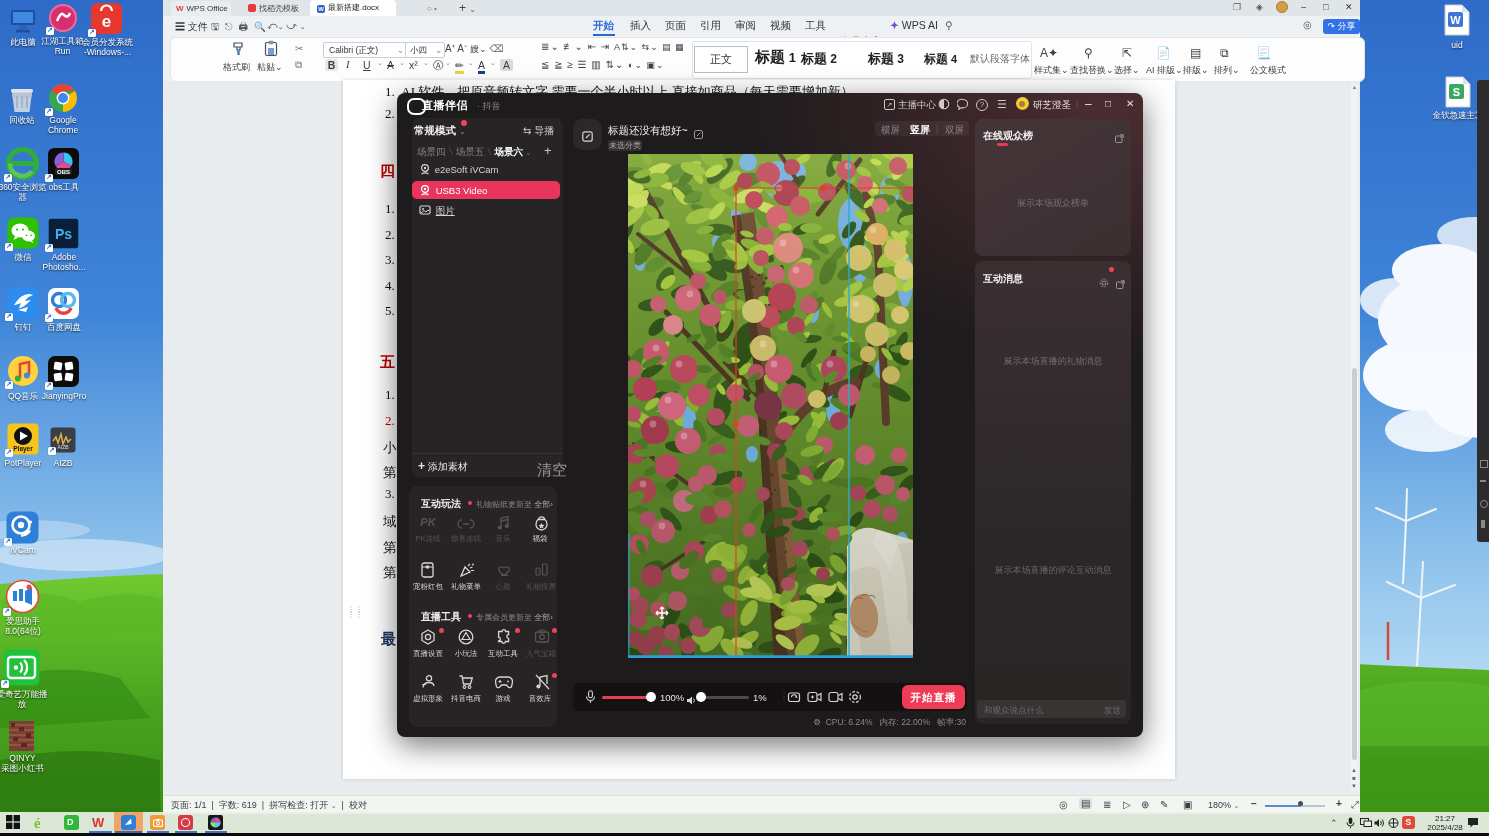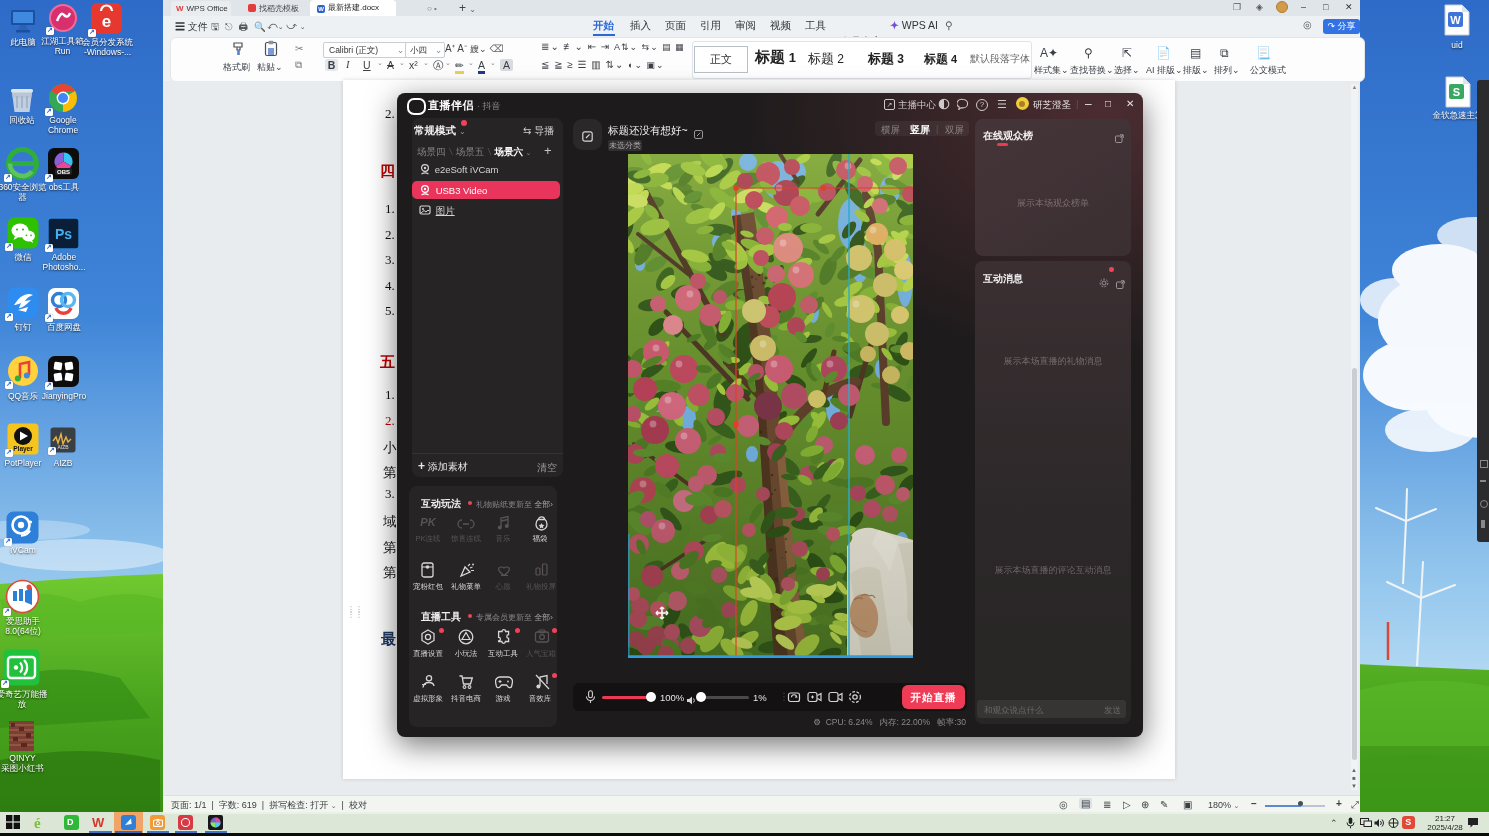--- a/index.html
+++ b/index.html
@@ -317,21 +317,21 @@
         <span style="position:absolute;left:165px;font-size:7px;color:#888;">⌄</span>
     <span style="position:absolute;left:175px;background:#d8dce0;width:13px;text-align:center;border-radius:2px;">A</span>
   </div>
   <div class="ab" style="left:378px;top:41px;width:150px;height:15px;color:#3b3f44;font-size:10px;letter-spacing:1px;">≣⌄ ≢⌄ ⇤ ⇥ <span style="font-size:9px;">A⇅⌄ ⇆⌄ ▤ ▦</span></div>
   <div class="ab" style="left:378px;top:59px;width:150px;height:15px;color:#3b3f44;font-size:10px;letter-spacing:1px;">≦ ≧ ≥ ☰ ▥ ⇅⌄ <span style="font-size:9px;">◐⌄ ▣⌄</span></div>
 
   <div class="ab" style="left:529px;top:41px;width:338px;height:36px;border:1px solid #e0e4e8;border-radius:3px;background:#fff;"></div>
   <div class="ab" style="left:531px;top:46px;width:52px;height:25px;border:1px solid #b9bfc6;background:#fff;font-family:'Liberation Serif',serif;font-size:11px;color:#333;line-height:25px;text-align:center;">正文</div>
   <div class="ab" style="left:592px;top:46px;width:330px;height:26px;font-family:'Liberation Serif',serif;color:#222;white-space:nowrap;">
     <span style="position:absolute;left:0;top:2px;font-size:15px;font-weight:bold;">标题 <span style="font-family:'Liberation Sans';font-size:13px;">1</span></span>
-    <span style="position:absolute;left:53px;top:4px;font-size:13px;font-weight:normal;">标题 <span style="font-family:'Liberation Sans';font-size:12px;">2</span></span>
+    <span style="position:absolute;left:46px;top:4px;font-size:13px;font-weight:bold;">标题 <span style="font-family:'Liberation Sans';font-size:12px;">2</span></span>
     <span style="position:absolute;left:113px;top:4px;font-size:13px;font-weight:bold;">标题 <span style="font-family:'Liberation Sans';font-size:12px;">3</span></span>
     <span style="position:absolute;left:169px;top:5px;font-size:12px;font-weight:bold;">标题 <span style="font-family:'Liberation Sans';font-size:11px;">4</span></span>
     <span style="position:absolute;left:215px;top:6px;font-size:10px;color:#666;">默认段落字体</span>
   </div>
   <div class="ab" style="left:869px;top:44px;width:330px;height:34px;color:#3b3f44;font-size:9px;">
     <span style="position:absolute;left:8px;top:2px;font-size:12px;">A✦</span>
         <span class="ab" style="left:2px;top:20px;">样式集⌄</span>
     <span style="position:absolute;left:52px;top:2px;font-size:12px;">⚲</span>
         <span class="ab" style="left:38px;top:20px;">查找替换⌄</span>
     <span style="position:absolute;left:90px;top:2px;font-size:12px;">⇱</span>
@@ -342,20 +342,21 @@
         <span class="ab" style="left:151px;top:20px;">排版⌄</span>
     <span style="position:absolute;left:188px;top:2px;font-size:12px;">⧉</span>
         <span class="ab" style="left:182px;top:20px;">排列⌄</span>
     <span style="position:absolute;left:224px;top:2px;font-size:12px;">📃</span>
         <span class="ab" style="left:218px;top:20px;">公文模式</span>
   </div>
 
   <div class="ab" style="left:0;top:81px;width:1197px;height:714px;background:#e9ecee;"></div>
   <div class="ab" style="left:180px;top:80px;width:832px;height:699px;background:#ffffff;box-shadow:0 0 4px rgba(0,0,0,0.15);"></div>
 
+  <div class="ab" style="left:222px;top:83px;width:780px;height:14px;overflow:hidden;font-size:13px;color:#111;font-family:'Liberation Serif',serif;">1.&nbsp;&nbsp;AI 软件，把原音频转文字 需要一个半小时以上 直接如商品（每天需要增加新）</div>
   <div class="ab" style="left:222px;top:106px;width:20px;height:14px;font-size:13px;color:#111;font-family:'Liberation Serif',serif;">2.</div>
   <div class="ab" style="left:217px;top:162px;width:22px;height:18px;font-size:15px;color:#c00000;font-weight:bold;font-family:'Liberation Serif',serif;">四</div>
   <div class="ab" style="left:222px;top:196px;width:20px;font-size:13px;color:#111;font-family:'Liberation Serif',serif;line-height:25.6px;">1.<br>2.<br>3.<br>4.<br>5.</div>
   <div class="ab" style="left:217px;top:353px;width:22px;height:18px;font-size:15px;color:#c00000;font-weight:bold;font-family:'Liberation Serif',serif;">五</div>
   <div class="ab" style="left:222px;top:387px;width:20px;font-size:13px;color:#111;font-family:'Liberation Serif',serif;">1.</div>
   <div class="ab" style="left:222px;top:413px;width:20px;font-size:13px;color:#c00000;font-family:'Liberation Serif',serif;">2.</div>
   <div class="ab" style="left:220px;top:435px;width:20px;font-size:13.5px;color:#111;font-family:'Liberation Serif',serif;line-height:25px;">小<br>第</div>
   <div class="ab" style="left:222px;top:486px;width:20px;font-size:13px;color:#111;font-family:'Liberation Serif',serif;">3.</div>
   <div class="ab" style="left:220px;top:509px;width:20px;font-size:13.5px;color:#111;font-family:'Liberation Serif',serif;line-height:25.5px;">域<br>第<br>第</div>
   <div class="ab" style="left:218px;top:630px;width:22px;height:18px;font-size:15px;color:#1f3864;font-weight:bold;font-family:'Liberation Serif',serif;">最</div>
@@ -382,21 +383,21 @@
     <span style="position:absolute;left:212px;top:7px;width:36px;height:2px;background:#5b8ad0;"></span>
     <span style="position:absolute;left:245px;top:3px;width:5px;height:5px;background:#4a4f55;border-radius:50%;"></span>
     <span style="position:absolute;left:283px;top:0px;font-weight:bold;">+</span>
     <span style="position:absolute;left:298px;top:1px;">⤢</span>
   </div>
 </div>
 
 <div class="ab" id="app" style="left:397px;top:93px;width:746px;height:644px;background:radial-gradient(ellipse 500px 340px at 705px 20px, rgba(116,60,68,0.52), rgba(116,60,68,0) 72%),#1e1b1c;border-radius:8px;box-shadow:0 8px 30px rgba(0,0,0,0.55);overflow:hidden;">
 
   <div class="ab" style="left:10px;top:5px;width:15px;height:13px;border:2.2px solid #fff;border-radius:7px;"></div>
-  <div class="ab" style="left:31px;top:5px;font-size:11px;color:#fff;font-weight:bold;letter-spacing:0.5px;">直播伴侣</div>
+  <div class="ab" style="left:25px;top:5px;font-size:11px;color:#fff;font-weight:bold;letter-spacing:0.5px;">直播伴侣</div>
   <div class="ab" style="left:80px;top:7px;font-size:9px;color:#8d8486;">· 抖音</div>
   <div class="ab" style="left:487px;top:5px;width:250px;height:14px;color:#cfc9ca;font-size:9.5px;">
     <span style="position:absolute;left:0;top:1px;width:9px;height:9px;border:1px solid #cfc9ca;border-radius:2px;font-size:7px;line-height:9px;text-align:center;">↗</span>
     <span style="position:absolute;left:14px;top:1px;">主播中心</span>
     <svg style="position:absolute;left:54px;top:0px;" width="12" height="12" viewBox="0 0 12 12">
           <circle cx="6" cy="6" r="4.8" fill="none" stroke="#cfc9ca" stroke-width="1.1"></circle>
           <path d="M6,1.2 a4.8,4.8 0 0 0 0,9.6 Z" fill="#cfc9ca"></path>
         </svg>
     <svg style="position:absolute;left:73px;top:0px;" width="12" height="12" viewBox="0 0 12 12">
           <path d="M6,1.5 a4.6,4.2 0 0 1 0,8.4 h-2 l-2.2,1.6 0.4,-2.4 a4.6,4.2 0 0 1 3.8,-7.6 Z" fill="none" stroke="#cfc9ca" stroke-width="1.1"></path>
@@ -429,21 +430,21 @@
           <circle cx="6" cy="5" r="1.2" fill="#fff"></circle>
           <path d="M2.5,11 Q6,8.6 9.5,11" fill="none" stroke="#fff" stroke-width="1.2"></path>
         </svg> <span style="margin-left:2px;">USB3 Video</span></div>
   <div class="ab" style="left:22px;top:111px;width:130px;height:14px;color:#d8d4d5;font-size:9.5px;"><svg width="12" height="12" viewBox="0 0 12 12" style="vertical-align:-2px;">
           <rect x="1" y="2" width="10" height="8" rx="1.5" fill="none" stroke="#d8d4d5" stroke-width="1.2"></rect>
           <circle cx="4" cy="5" r="1" fill="#d8d4d5"></circle>
           <path d="M2,9 L5,6.5 L7,8 L9,6 L10,7" fill="none" stroke="#d8d4d5" stroke-width="1"></path>
         </svg> <span style="margin-left:2px;text-decoration:underline;">图片</span></div>
   <div class="ab" style="left:15px;top:360px;width:151px;height:1px;background:rgba(255,255,255,0.07);"></div>
   <div class="ab" style="left:21px;top:366px;font-size:10px;color:#e8e4e5;"><b style="font-size:12px;">+</b> 添加素材</div>
-  <div class="ab" style="left:140px;top:368px;font-size:10px;color:#9a9496;">清空</div>
+  <div class="ab" style="left:140px;top:368px;font-size:15px;color:#9a9496;">清空</div>
 
   <div class="ab" style="left:176px;top:26px;width:29px;height:31px;background:rgba(255,255,255,0.06);border-radius:9px;"></div>
   <div class="ab" style="left:185px;top:35px;width:11px;height:11px;"><svg width="11" height="11" viewBox="0 0 11 11">
           <rect x="0.8" y="0.8" width="9.4" height="9.4" rx="2" fill="none" stroke="#d8d4d5" stroke-width="1.2"></rect>
           <path d="M4,7 L7.6,3.4" stroke="#d8d4d5" stroke-width="1.2"></path>
         </svg></div>
 
   <div class="ab" style="left:211px;top:31px;font-size:10.5px;color:#f2eff0;font-weight:normal;">标题还没有想好~</div>
   <div class="ab" style="left:297px;top:32px;width:9px;height:9px;"><svg width="9" height="9" viewBox="0 0 9 9">
           <rect x="0.5" y="0.5" width="8" height="8" rx="1.5" fill="none" stroke="#9a9496" stroke-width="1"></rect>

